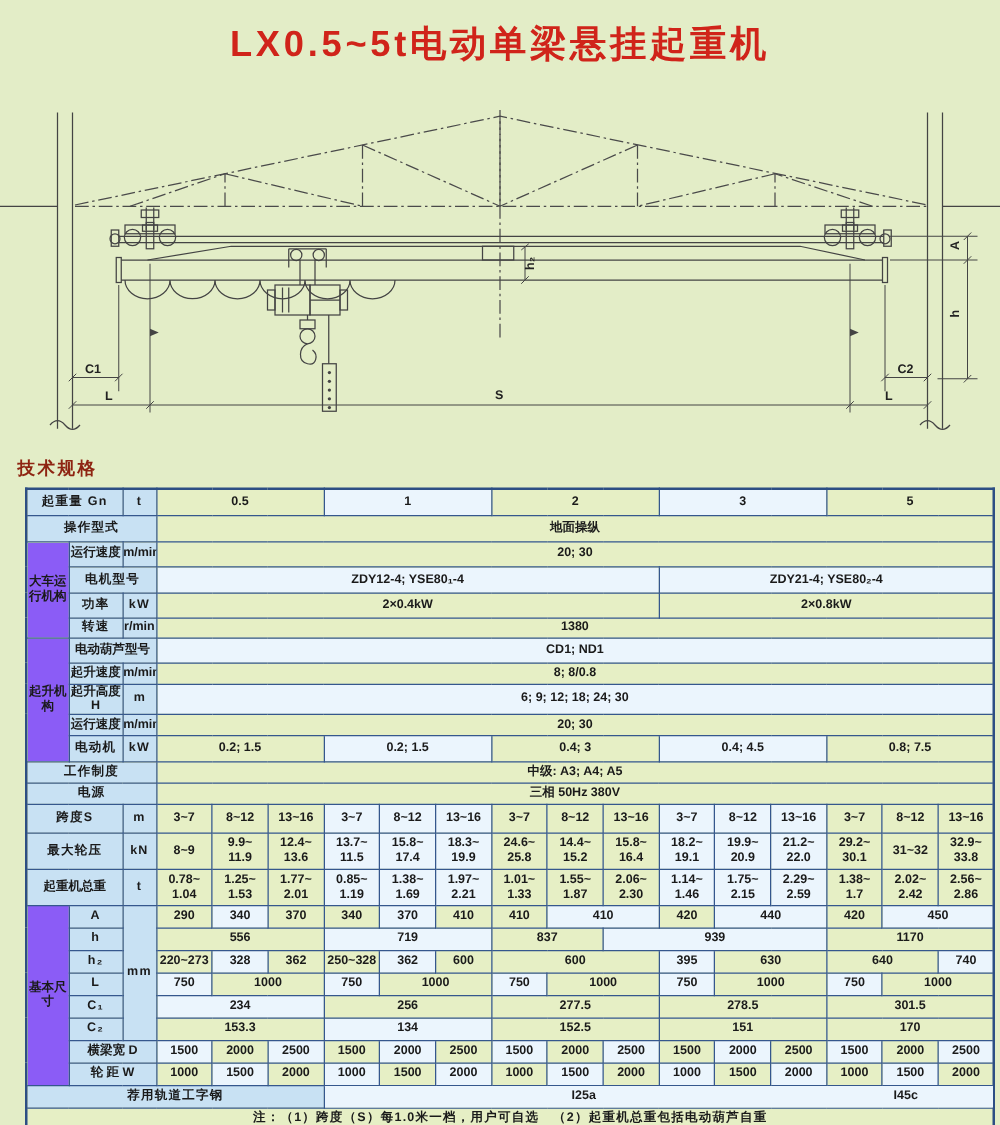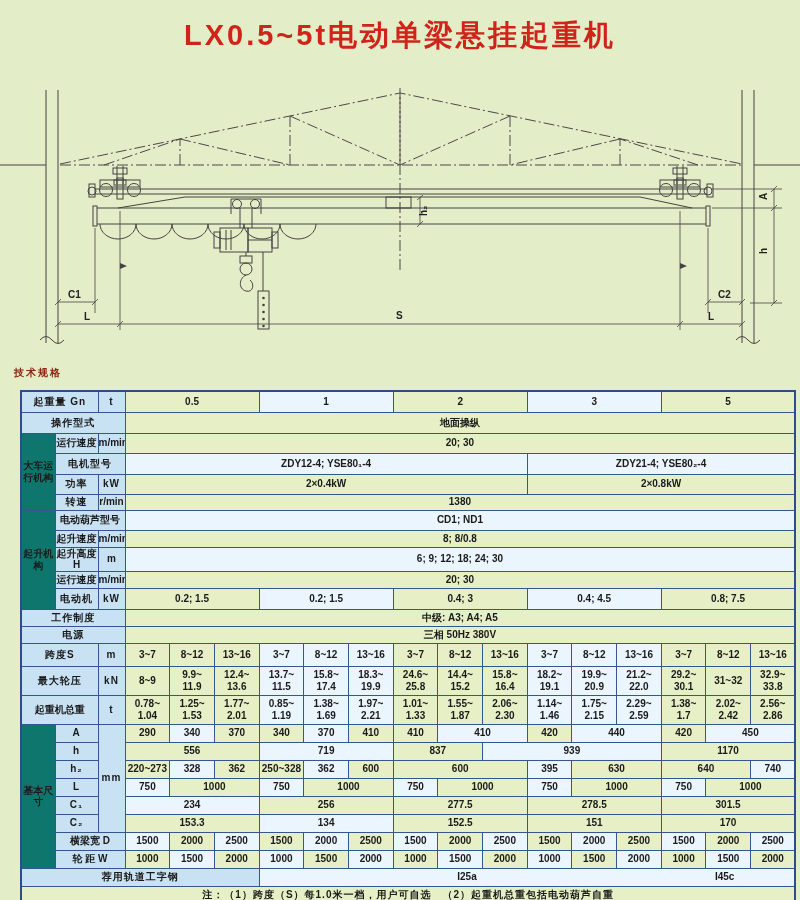--- a/index.html
+++ b/index.html
@@ -10,38 +10,38 @@
     color:#1a1a1a;
   }
   .title{
     position:absolute;top:16px;left:0;width:800px;text-align:center;
     font-size:29px;font-weight:bold;color:#d0241a;letter-spacing:3px;margin:0;
   }
   .drawing{position:absolute;top:78px;left:0;width:800px;height:300px;}
   .drawing svg{display:block;}
   .sec-heading{
     position:absolute;top:366px;left:14px;margin:0;
-    font-size:10px;font-weight:bold;color:#8e2412;letter-spacing:2px;
+    font-size:14px;font-weight:bold;color:#8e2412;letter-spacing:2px;
   }
   table.spec{
     position:absolute;top:390px;left:20px;width:775px;
     border-collapse:collapse;table-layout:fixed;
     border:2px solid #2d4e84;
   }
   table.spec td{
     border:1px solid #35578d;
     text-align:center;vertical-align:middle;
     font-size:10px;font-weight:bold;line-height:1.15;
     padding:0;overflow:hidden;white-space:pre-line;
   }
   td.g{background:#e6efc5;}
   td.b{background:#ebf5fd;}
   td.hdr{background:#c8e1f3;font-size:11px;letter-spacing:1px;}
   td.hdrs{background:#c8e1f3;font-size:9px;letter-spacing:0;}
-  td.hdrv{background:#0f766e;font-size:11px;word-break:break-all;line-height:1.25;padding:0 5px;}
+  td.hdrv{background:#8b5cf6;font-size:11px;word-break:break-all;line-height:1.25;padding:0 5px;}
   td.note{background:#e6efc5;text-align:left;padding-left:22px;font-size:11px;letter-spacing:1px;}
   td.rail{position:relative;}
   .rail-wrap{display:flex;justify-content:space-between;transform:translateX(-60px);}
   .rail-wrap span{font-size:10px;font-weight:bold;}
   
   .s{stroke:#444;stroke-width:1;fill:none;}
   .cl{stroke:#4a4a4a;stroke-width:1;fill:none;stroke-dasharray:11 3 2 3;}
   .dim{stroke:#444;stroke-width:0.8;fill:none;}
   .dimt{font-size:10px;font-weight:bold;fill:#222;font-family:"Liberation Sans",sans-serif;}
 </style>

